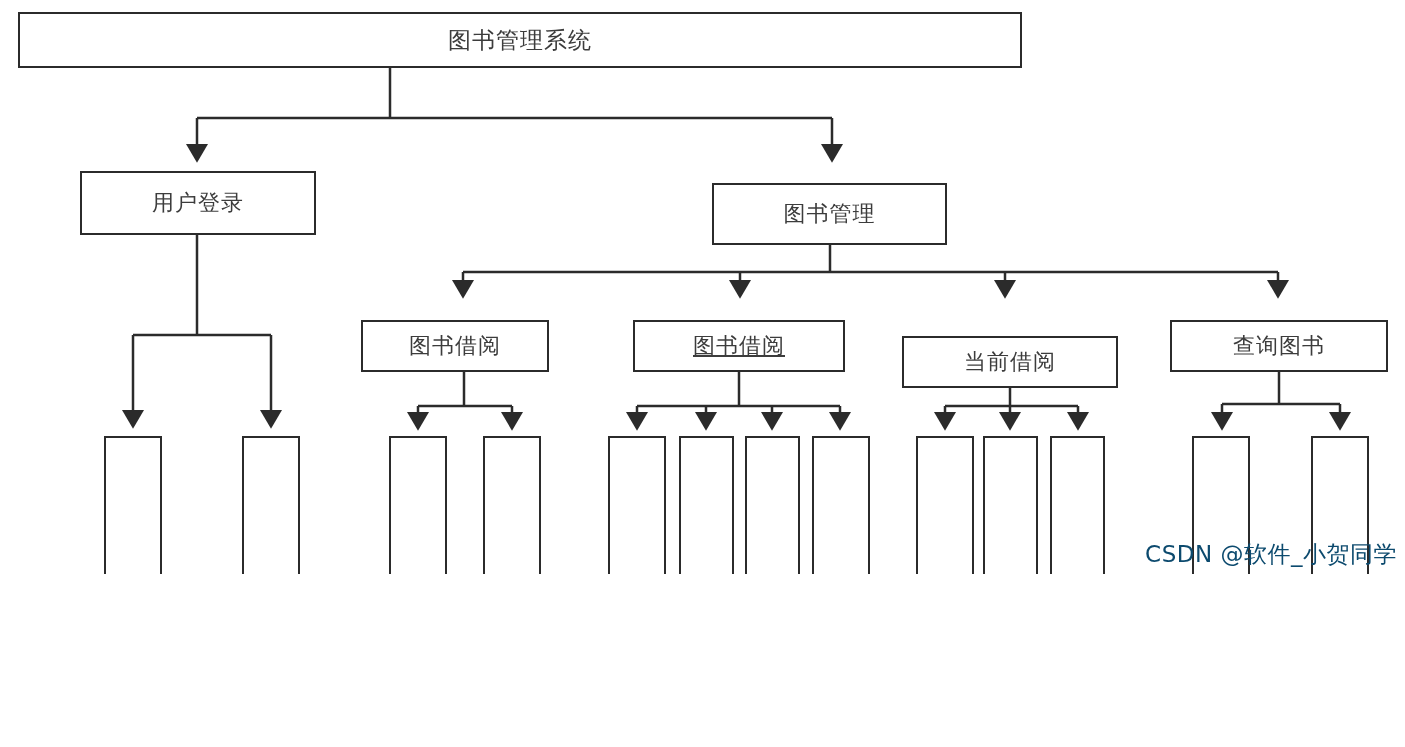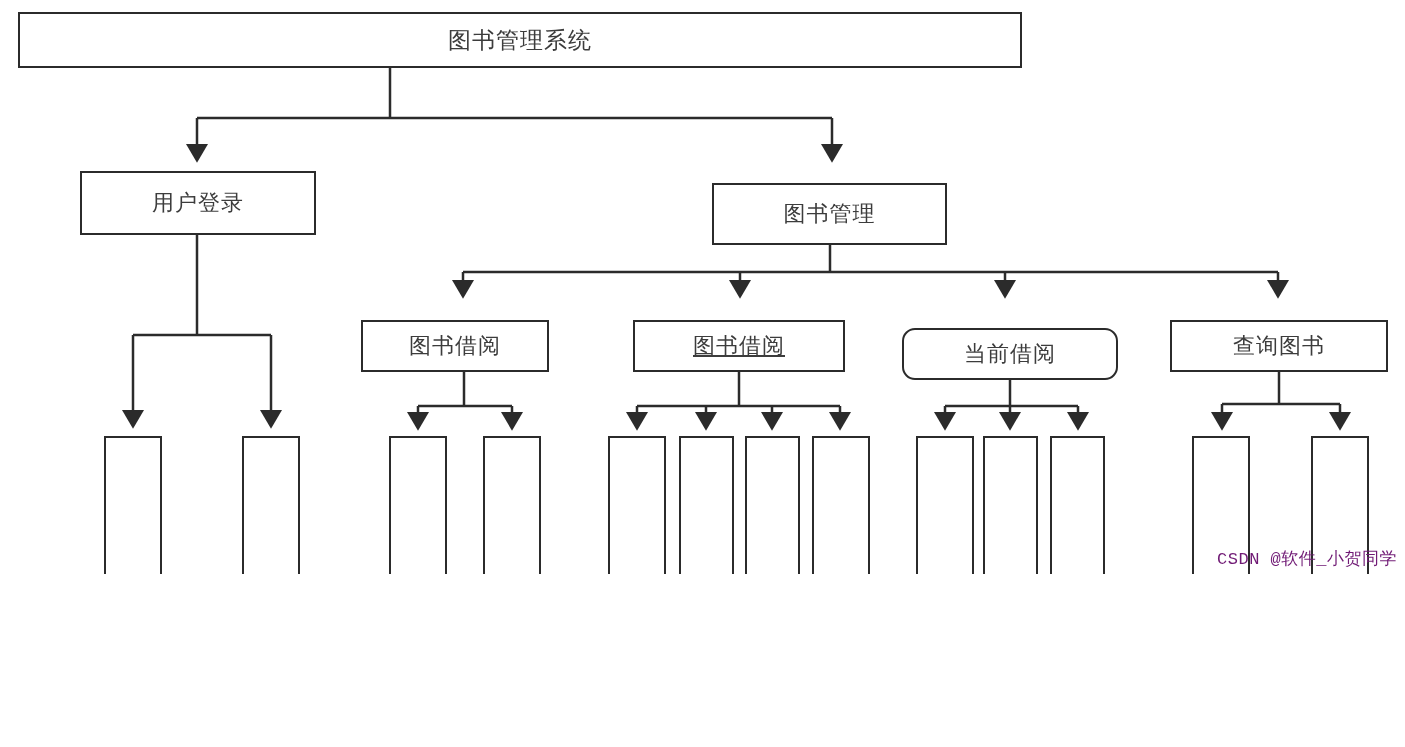--- a/index.html
+++ b/index.html
@@ -53,26 +53,25 @@
   }
   .node.v .vtext {
     writing-mode: vertical-rl;
     text-orientation: upright;
     display: block;
   }
   #watermark {
     position: absolute;
     right: 8px;
     bottom: 4px;
-    font-size: 17px;
-    color: #701a75;
+    font-size: 23px;
+    color: #0c4a6e;
     letter-spacing: 0.5px;
     white-space: nowrap;
     pointer-events: none;
-    font-family: Liberation Mono, monospace;
   }
 </style>
 </head>
 <body>
 
 <div id="canvas">
 
   <svg id="svg-layer" viewBox="0 0 1405 747">
     <defs>
       <marker id="arw" markerWidth="10" markerHeight="10" refX="3.2" refY="5" orient="auto" markerUnits="strokeWidth">
@@ -134,21 +133,21 @@
   <div class="node h" style="left:712px; top:183px; width:235px; height:62px;">
     <span>图书管理</span>
   </div>
 
   <div class="node h" style="left:361px; top:320px; width:188px; height:52px;">
     <span>图书借阅</span>
   </div>
   <div class="node h" style="left:633px; top:320px; width:212px; height:52px;text-decoration:underline;">
     <span>图书借阅</span>
   </div>
-  <div class="node h" style="left:902px; top:328px; width:216px; height:52px;border-radius:13px;">
+  <div class="node h" style="left:902px; top:336px; width:216px; height:52px;">
     <span>当前借阅</span>
   </div>
   <div class="node h" style="left:1170px; top:320px; width:218px; height:52px;">
     <span>查询图书</span>
   </div>
 
   <div class="node v" style="left:104px; top:436px; width:58px; height:298px;">
     <span class="vtext">用户登录</span>
   </div>
   <div class="node v" style="left:242px; top:436px; width:58px; height:298px;">

